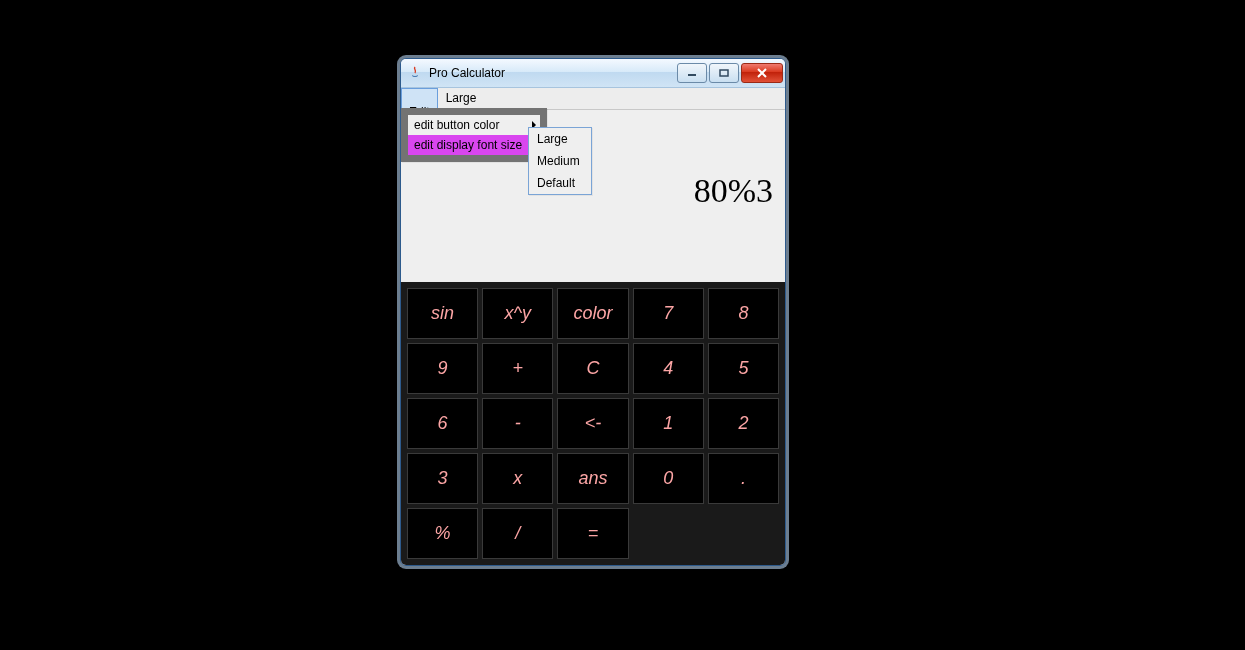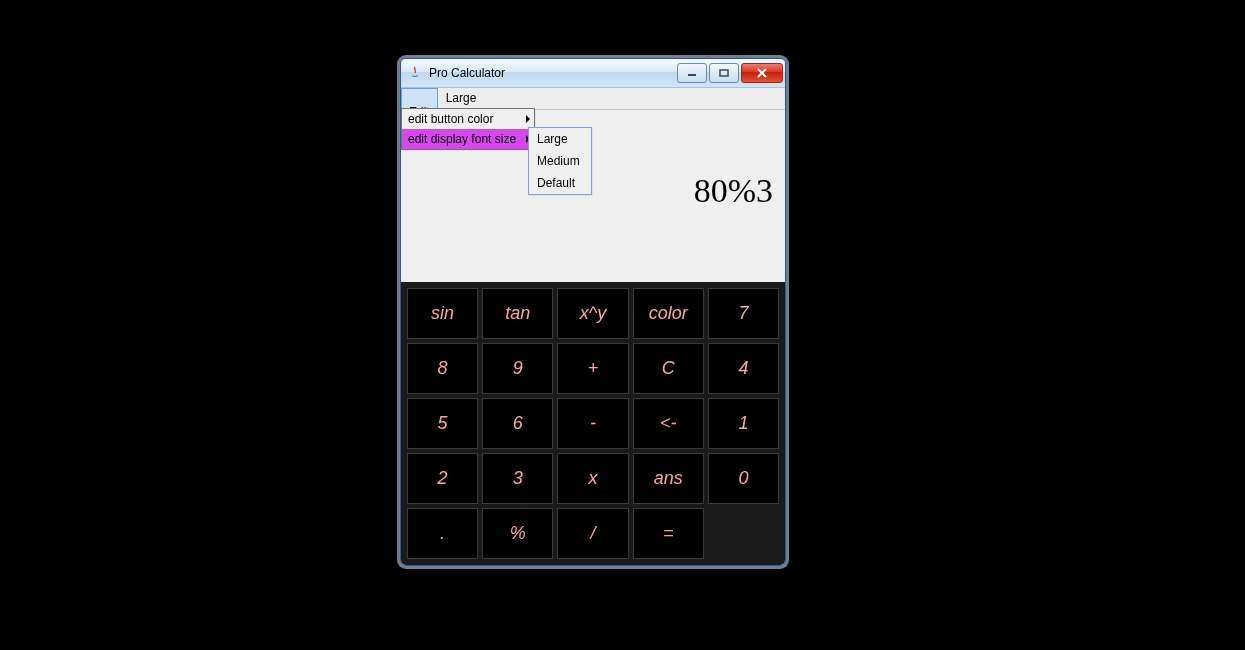--- a/index.html
+++ b/index.html
@@ -88,21 +88,21 @@
     border: 1px solid #6a9edc;
     padding: 16px 7px;
   }
 
   
   .dropdown {
     position: absolute;
     top: 49px; 
     left: 0;
     background: #efefef;
-    border: 1px solid #737373;
+    border: 7px solid #737373;
     font-size: 12px;
     z-index: 10;
     min-width: 126px;
     box-shadow: 1px 1px 0 rgba(0,0,0,0.05);
   }
   .dropdown .ditem {
     padding: 3px 18px 3px 6px;
     position: relative;
     white-space: nowrap;
   }
@@ -227,21 +227,20 @@
     <div class="sitem">Default</div>
   </div>
 
   <div class="display-area">
     <div class="display-value">80%3</div>
   </div>
 
   <div class="keypad-wrap">
     <div class="keypad">
       <div class="key">sin</div>
-      <div class="key">tan</div>
       <div class="key">x^y</div>
       <div class="key">color</div>
 
       <div class="key">7</div>
       <div class="key">8</div>
       <div class="key">9</div>
       <div class="key">+</div>
       <div class="key">C</div>
 
       <div class="key">4</div>

